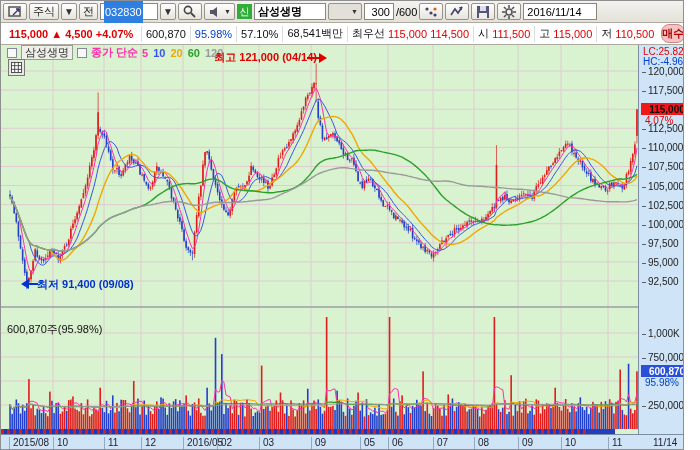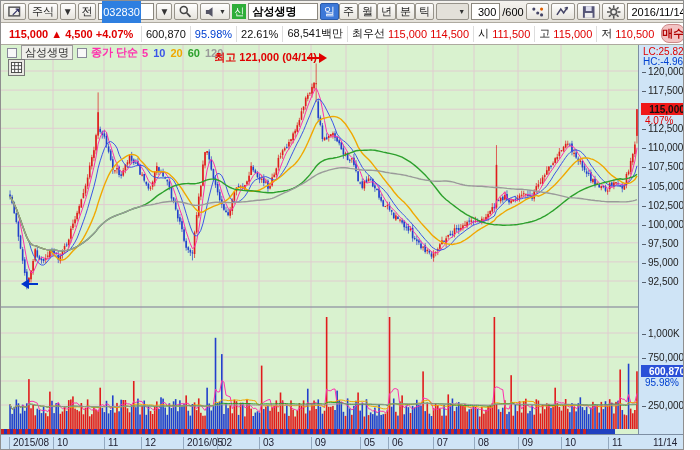--- a/index.html
+++ b/index.html
@@ -88,21 +88,20 @@
         </svg>
     </span>
     <span class="tbtn">
       <svg class="icon16" width="12" height="12" viewBox="0 0 16 16">
           <polygon points="2,6 5,6 9,3 9,13 5,10 2,10" fill="#556"></polygon>
         </svg>
       <span class="carr">▼</span>
     </span>
     <span class="badge">신</span>
     <span class="tfield" style="width:72px;font-weight:bold">삼성생명</span>
-    <span id="period-tabs"><span class="tbtn active">일</span><span class="tbtn">주</span><span class="tbtn">월</span><span class="tbtn">년</span><span class="tbtn">분</span><span class="tbtn">틱</span></span>
     <span class="tbtn" style="width:34px;background:#e3e0d9;justify-content:flex-end">
         <span class="carr">▼</span>
       </span>
     <span class="tfield" style="width:30px;justify-content:flex-end">300</span>
     <span>/600</span>
     <span class="tbtn">
       <svg class="icon16" width="12" height="12" viewBox="0 0 16 16">
           <circle cx="4" cy="5" r="1.6" fill="#446"></circle>
           <circle cx="8" cy="9" r="1.6" fill="#446"></circle>
           <circle cx="12" cy="5" r="1.6" fill="#e06000"></circle>
@@ -145,21 +144,21 @@
 
   <div id="infobar">
     <span class="cell red b" style="min-width:128px">
       <span>115,000</span>&nbsp;
       <span>▲</span>&nbsp;
       <span>4,500</span>&nbsp;
       <span>+4.07%</span>
     </span>
     <span class="cell blk">600,870</span>
     <span class="cell blue">95.98%</span>
-    <span class="cell blk">22.61%</span>
+    <span class="cell blk">57.10%</span>
     <span class="cell blk">68,541백만</span>
     <span class="cell">
       <span class="blk">최우선</span>&nbsp;
       <span class="red">115,000</span>&nbsp;
       <span class="red">114,500</span>
     </span>
     <span class="cell">
       <span class="blk">시</span>&nbsp;
       <span class="red">111,500</span>
     </span>
@@ -1137,23 +1136,25 @@
             <line x1="8" y1="0" x2="8" y2="12"></line>
             <line x1="0" y1="4" x2="12" y2="4"></line>
             <line x1="0" y1="8" x2="12" y2="8"></line>
           </g>
         </svg>
     </div>
 
     <div id="anno-high">최고 121,000 (04/14)</div>
     <div id="anno-high-line"></div>
     <div id="anno-high-arrow"></div>
+    <div id="anno-low">최저 91,400 (09/08)</div>
     <div id="anno-low-line"></div>
     <div id="anno-low-arrow"></div>
 
+    <div class="legend" style="top:277px;color:#111">600,870주(95.98%)</div>
 
     <div id="right-axis">
       <div id="lc-label">LC:25.82</div>
       <div id="hc-label">HC:-4.96</div>
       <div id="cur-price-box" style="top: 58.1818px;">115,000</div>
       <div id="cur-price-pct" style="top: 70.1818px;">4.07%</div>
       <div id="cur-vol-box" style="top: 320.316px;">600,870</div>
       <div id="cur-vol-pct" style="top: 332.316px;">95.98%</div>
       <div id="pane-resize" style="top: 259px;"></div>
     <div class="axlab" style="top: 21px;"><span class="dash"></span>120,000</div>

